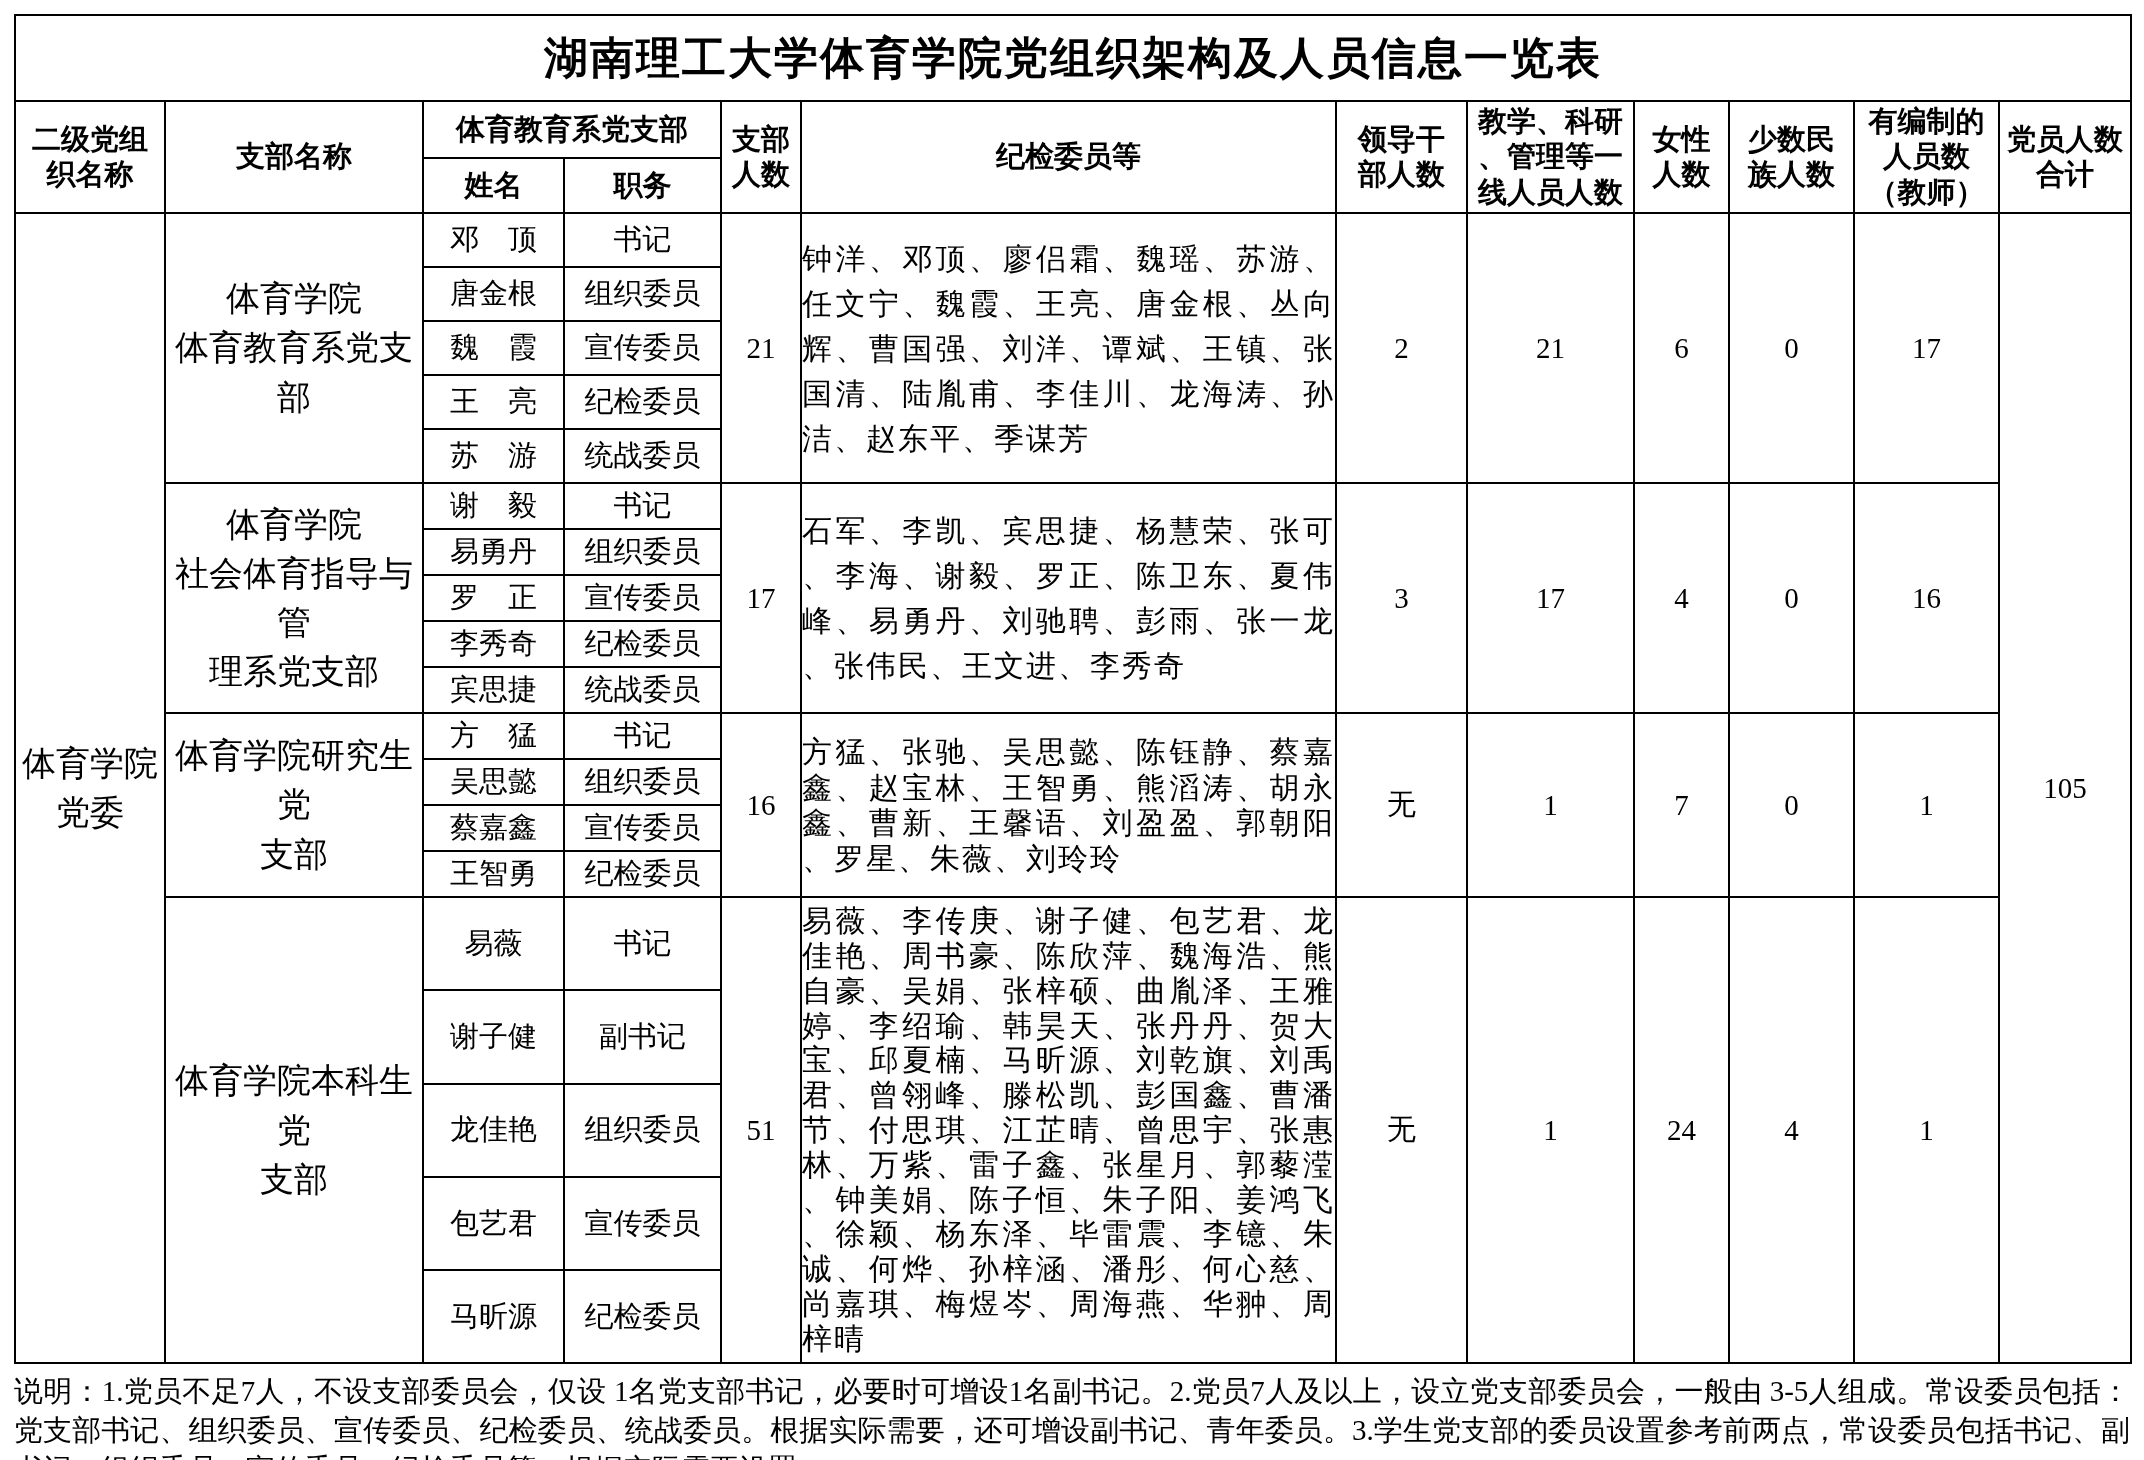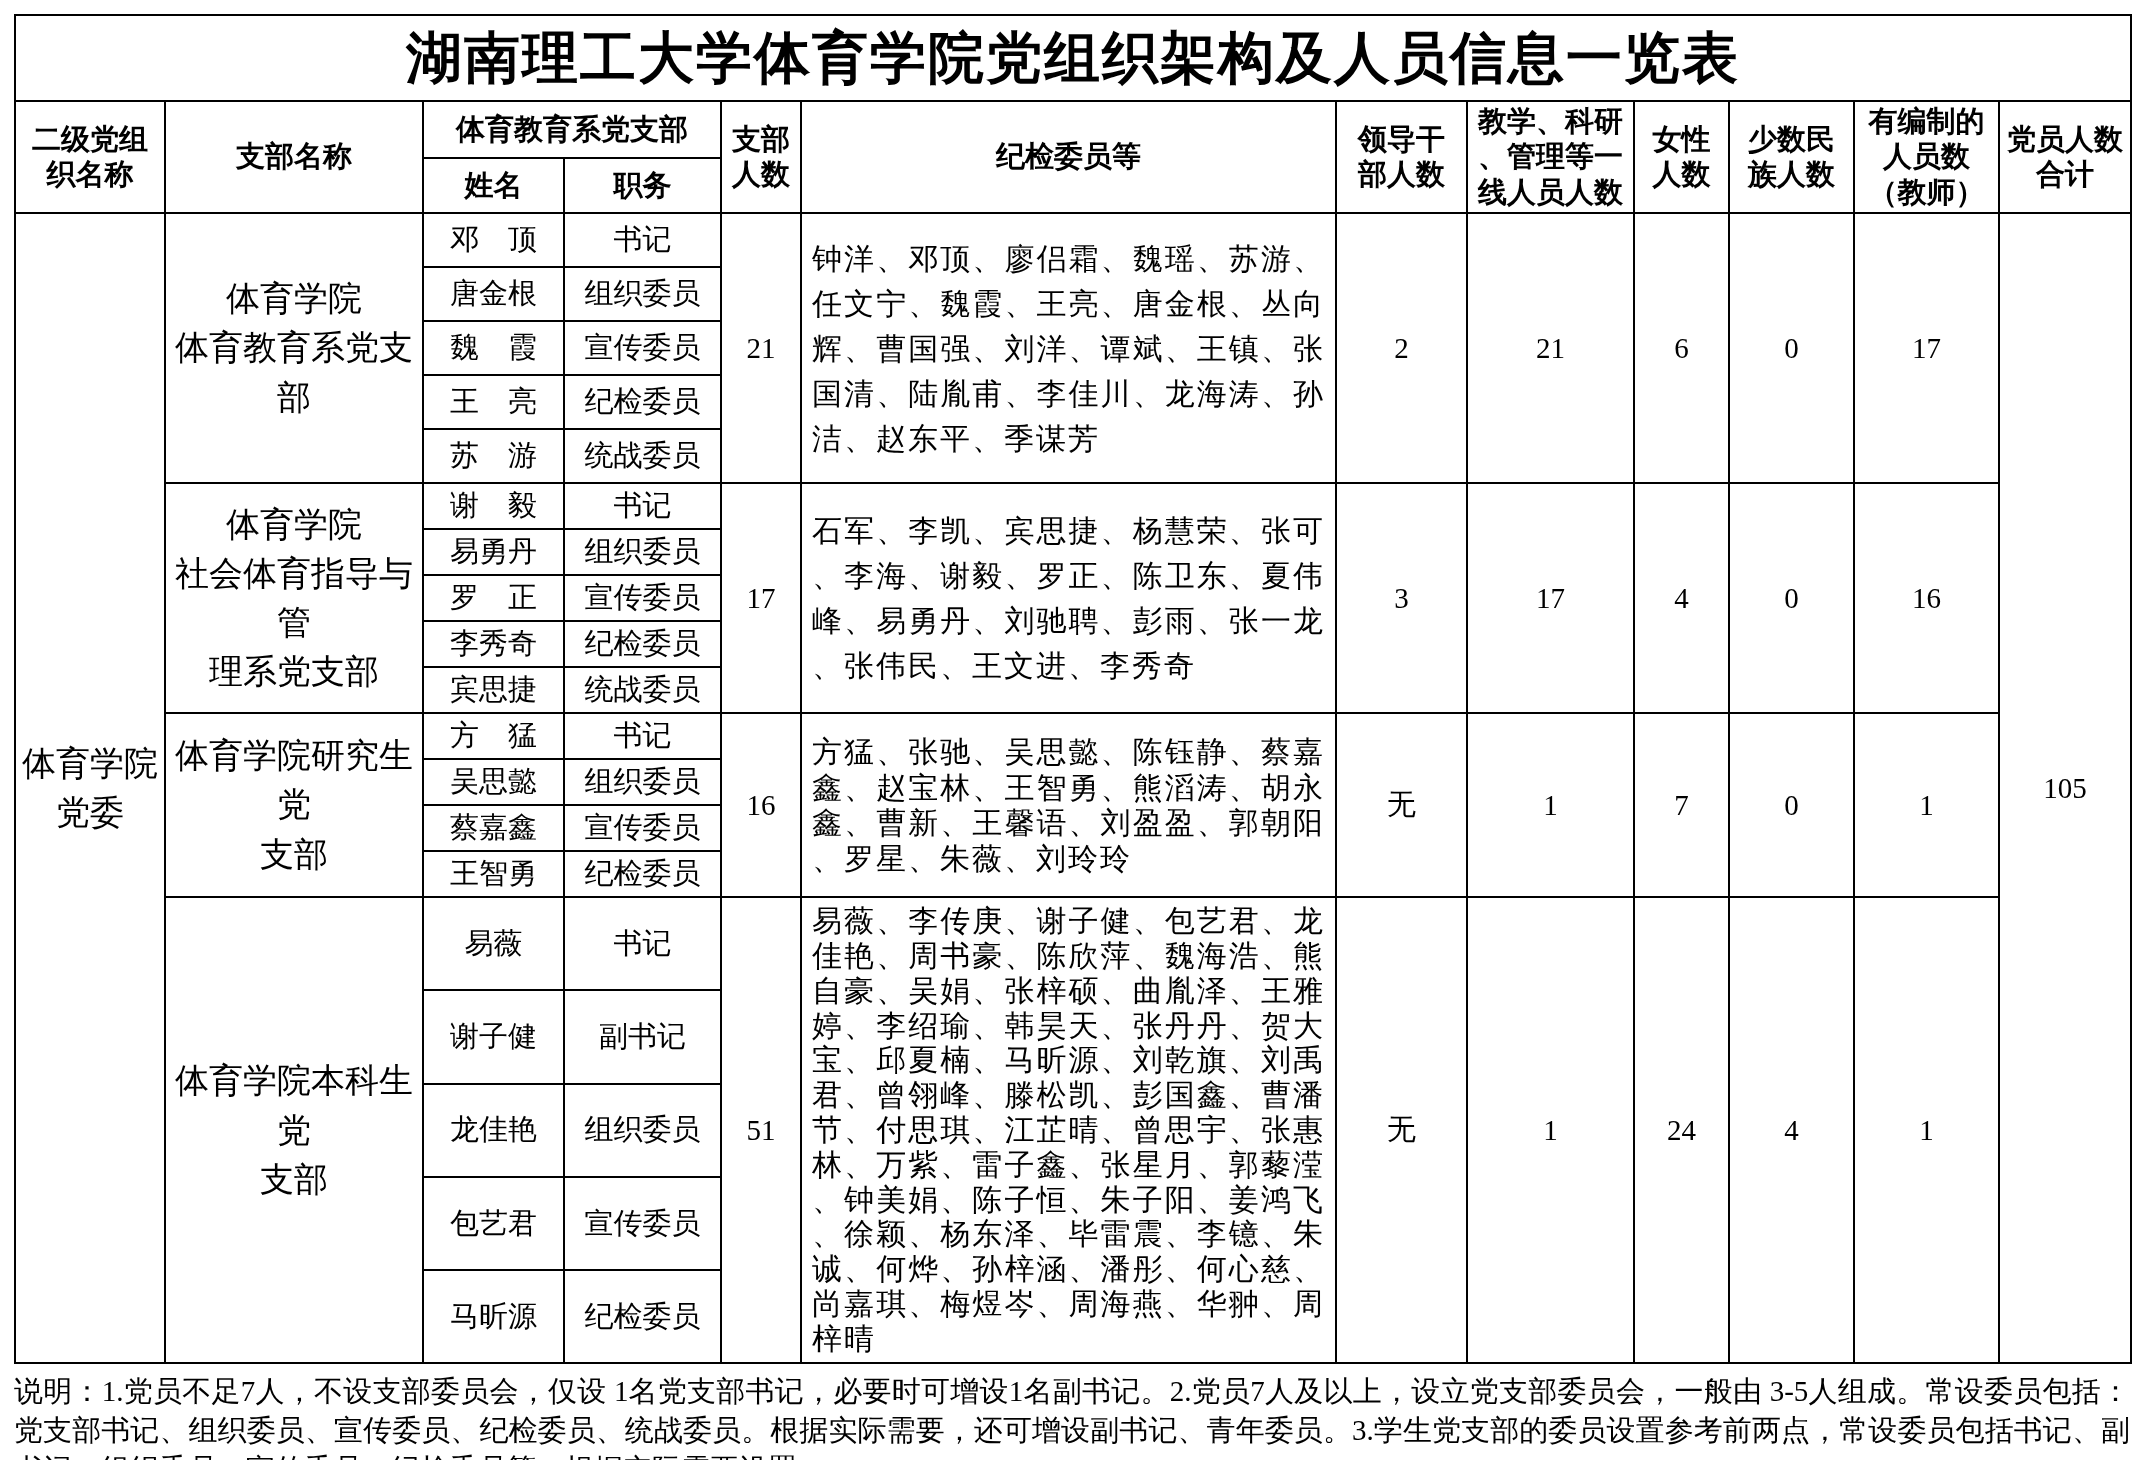--- a/index.html
+++ b/index.html
@@ -18,21 +18,21 @@
   th,td{
     border:2px solid #000;
     padding:2px 4px;
     text-align:center;
     vertical-align:middle;
     overflow:hidden;
   }
   .title-cell{
     font-family:"Liberation Sans","DejaVu Sans",sans-serif;
     font-weight:bold;
-    font-size:56px;
+    font-size:44px;
     height:80px;
     letter-spacing:2px;
   }
   thead th{
     font-weight:bold;
     font-size:29px;
     line-height:1.22;
     white-space:pre-line;
   }
   tr.hrow1{height:48px;}
@@ -42,21 +42,21 @@
     line-height:1.45;
     white-space:pre-line;
   }
   .person-cell{font-size:29px;margin-left:22px;}
   .num-cell{font-size:29px;}
   .total-cell{font-size:29px;}
   .members-cell{
     text-align:justify;
     text-align-last:left;
     font-size:30px;
-    padding:6px 10px;
+    padding:6px 0;
     word-break:break-all;
     line-break:anywhere;
     letter-spacing:2px;
     margin-left:12px;
   }
   .m0,.m1{line-height:1.5;}
   .m2{line-height:1.18;}
   .m3{line-height:1.16;}
   tr.b0{height:54px;}
   tr.b1{height:38px;}

